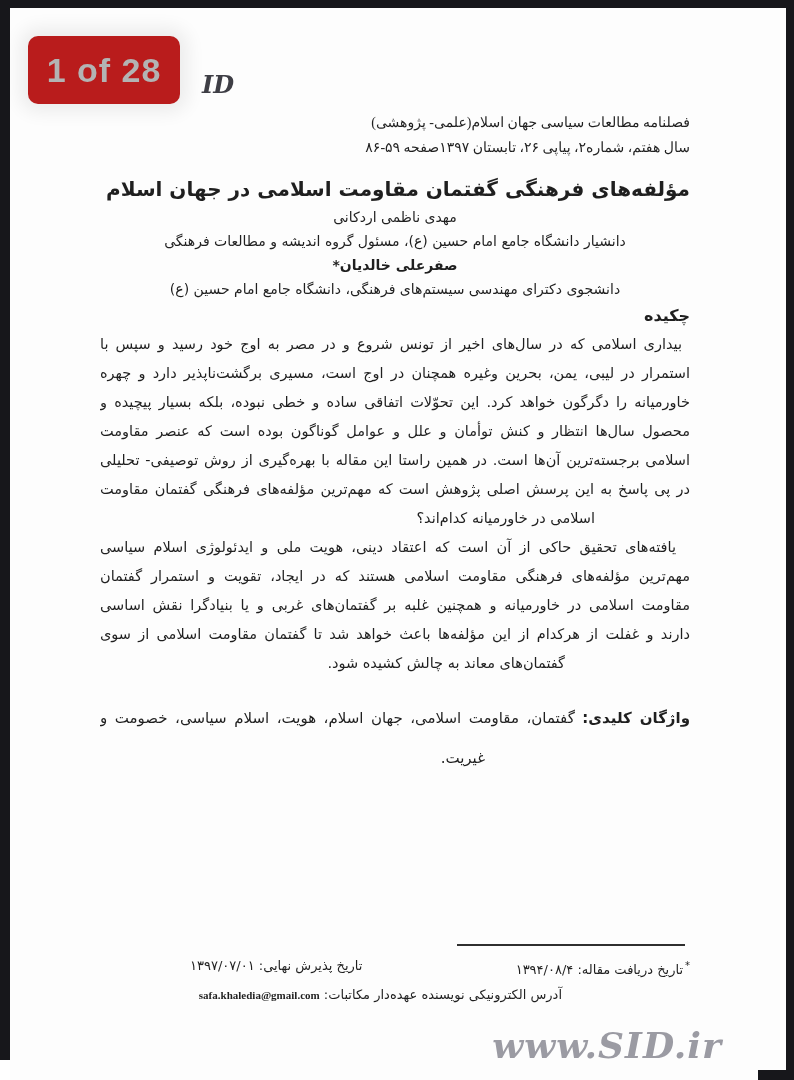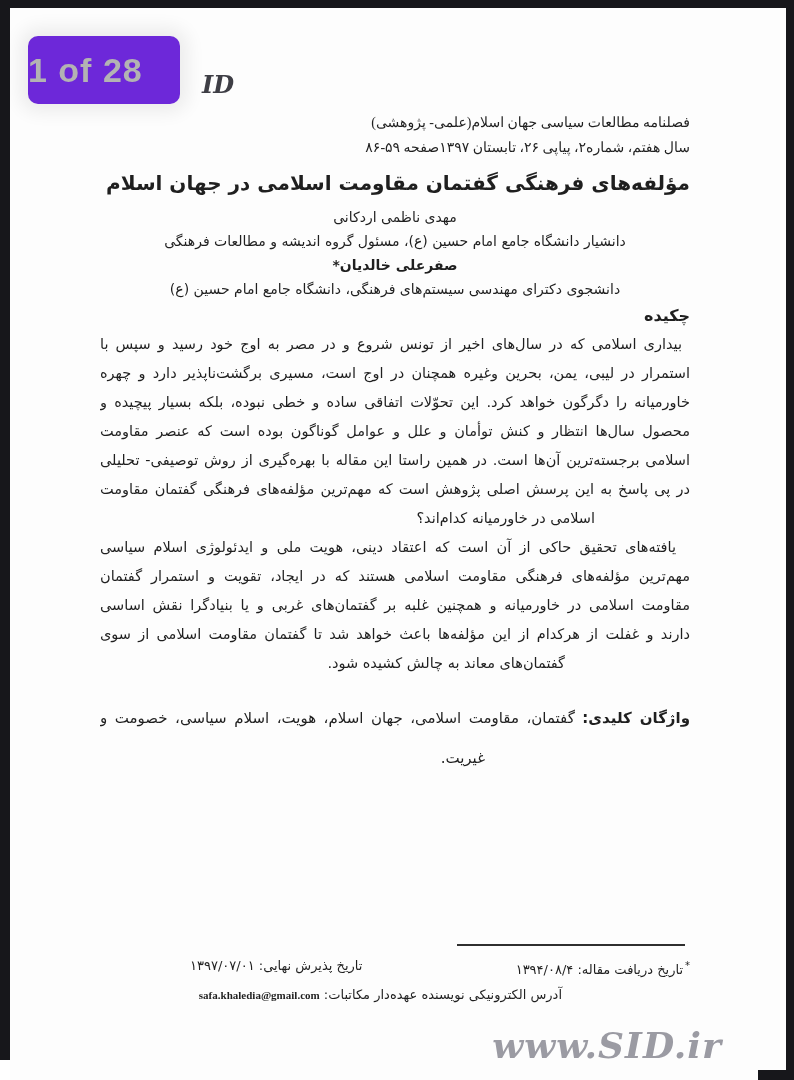--- a/index.html
+++ b/index.html
@@ -12,37 +12,37 @@
   
   .frame-top{position:absolute;left:0;top:0;width:794px;height:8px;background:#17171b;z-index:6;}
   .frame-left{position:absolute;left:0;top:0;width:10px;height:1060px;background:#17171b;z-index:6;}
   .frame-right{position:absolute;left:786px;top:0;width:8px;height:1080px;background:#17171b;z-index:6;}
   .frame-corner{position:absolute;left:758px;top:1070px;width:36px;height:10px;background:#17171b;z-index:6;}
   
   .page{position:absolute;left:10px;top:8px;width:776px;height:1072px;background:#fdfdfd;}
   
   .badge{
     position:absolute;left:28px;top:36px;width:152px;height:68px;z-index:5;
-    background:#6d28d9;border-radius:10px;
+    background:#b91c1c;border-radius:10px;
     box-shadow:0 0 18px 8px rgba(0,0,0,0.07);
-    display:flex;align-items:center;justify-content:flex-start;
+    display:flex;align-items:center;justify-content:center;
   }
   .badge span{
     font-family:"Liberation Sans",sans-serif;font-weight:bold;font-size:34px;
     color:#b3b3b3;letter-spacing:1px;
   }
   .sid-frag{
     position:absolute;left:192px;top:62px;z-index:1;
     font-family:"DejaVu Serif",serif;font-style:italic;font-weight:bold;
     font-size:24px;color:#3e3e45;
   }
   
   .col{position:absolute;left:90px;width:590px;direction:rtl;}
   .journal{top:102px;font-size:14px;line-height:25px;font-family:Liberation Serif, serif;}
-  .title{top:160px;text-align:right;font-size:20px;font-weight:bold;line-height:30px;}
+  .title{top:166px;text-align:right;font-size:20px;font-weight:bold;line-height:30px;}
   .authors{top:197px;text-align:center;font-size:14px;line-height:24px;}
   .authors .bold-name{font-weight:bold;}
   .abs-head{top:298px;text-align:right;font-size:16px;font-weight:bold;}
   .bodytext{top:322px;font-size:14.5px;}
   .line{
     line-height:29px;white-space:nowrap;overflow:hidden;
     text-align:justify;text-align-last:justify;
   }
   .line.first-p1{padding-right:8px;}
   .line.first-p2{padding-right:14px;}

